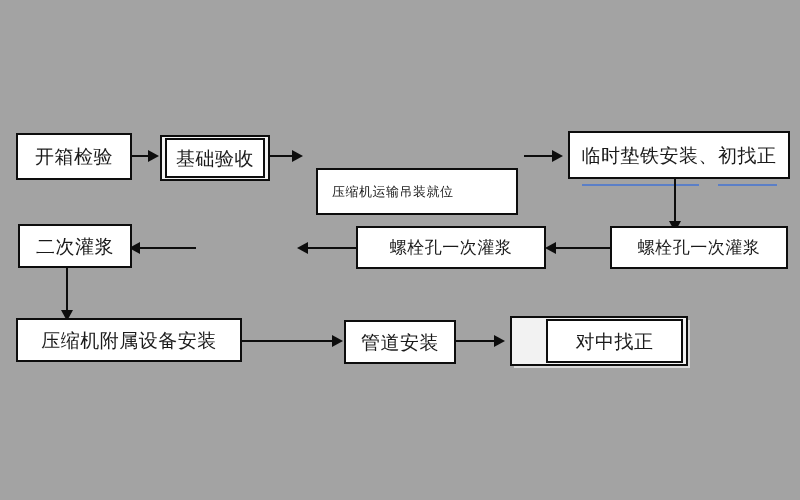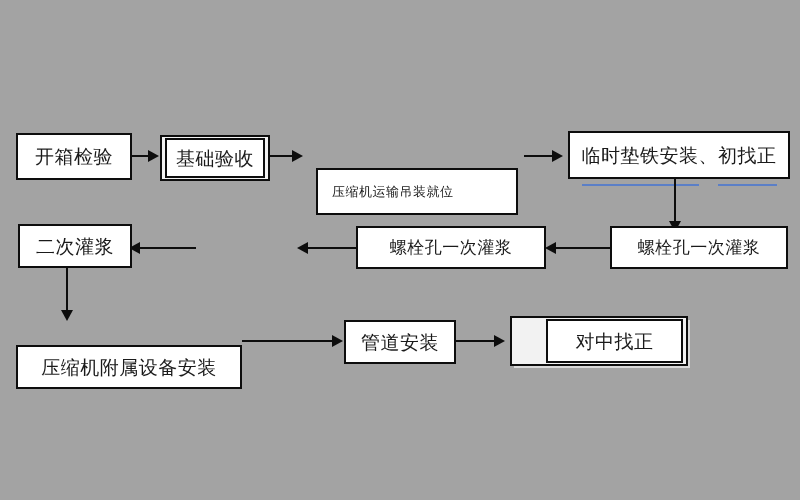--- a/index.html
+++ b/index.html
@@ -163,21 +163,21 @@
   <div class="line-h" style="left:140px; top:247px; width:56px;"></div>
   <div class="arrow left" style="left:129px; top:242px;"></div>
 
   <div class="node t-lg" style="left:18px; top:224px; width:114px; height:44px;">
     <span class="label">二次灌浆</span>
   </div>
 
   <div class="line-v" style="left:66px; top:268px; height:42px;"></div>
   <div class="arrow down" style="left:61px; top:310px;"></div>
 
-  <div class="node t-lg" style="left:16px; top:318px; width:226px; height:44px;margin-top:27px;">
+  <div class="node t-lg" style="left:16px; top:318px; width:226px; height:44px;">
     <span class="label">压缩机附属设备安装</span>
   </div>
 
   <div class="line-h" style="left:242px; top:340px; width:90px;"></div>
   <div class="arrow right" style="left:332px; top:335px;"></div>
 
   <div class="node t-lg" style="left:344px; top:320px; width:112px; height:44px;">
     <span class="label">管道安装</span>
   </div>
 

